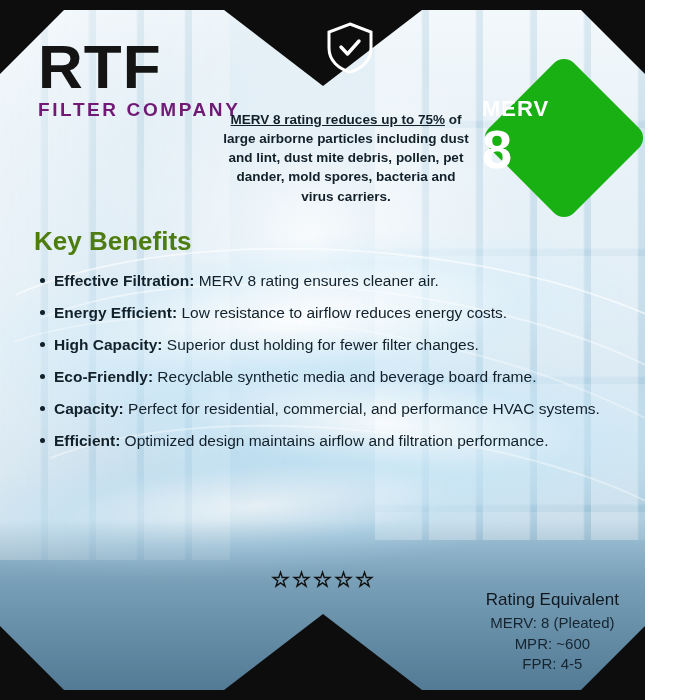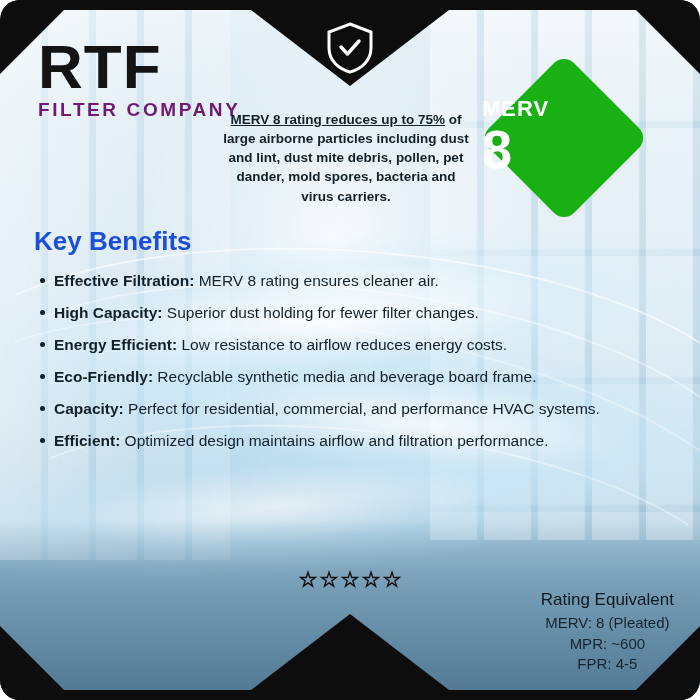--- a/index.html
+++ b/index.html
@@ -7,25 +7,24 @@
     padding: 0;
   }
   body {
     width: 700px;
     height: 700px;
     font-family: "Liberation Sans", sans-serif;
     overflow: hidden;
   }
   .page {
     position: relative;
-    width: 700px;
+    width: 645px;
     height: 700px;
     overflow: hidden;
     background: #dbeaf3;
-    border-radius: 20px;
   }
 
   
   .bg-base {
     position: absolute;
     inset: 0;
     background:
       linear-gradient(180deg, #eaf3f8 0%, #d9e9f3 18%, #cfe3f0 38%, #bcd8ea 60%, #9fc3d8 78%, #7fa9c0 100%);
   }
   .bg-window-left {
@@ -240,21 +239,21 @@
   
   .benefits {
     position: absolute;
     left: 34px;
     top: 226px;
     width: 620px;
   }
   .benefits-title {
     font-size: 26px;
     font-weight: 800;
-    color: #1d4ed8;
+    color: #4d7c0f;
     margin-bottom: 14px;
   }
   .benefit-row {
     display: flex;
     align-items: flex-start;
     margin-bottom: 11px;
     font-size: 15.5px;
     line-height: 1.35;
     color: #12202a;
   }
@@ -360,26 +359,26 @@
   <div class="benefits">
     <div class="benefits-title">Key Benefits</div>
 
     <div class="benefit-row">
       <span class="bullet"></span>
       <span class="benefit-text"><b>Effective Filtration:</b><span> MERV 8 rating ensures cleaner air.</span></span>
     </div>
 
     <div class="benefit-row">
       <span class="bullet"></span>
+      <span class="benefit-text"><b>Energy Efficient:</b><span> Low resistance to airflow reduces energy costs.</span></span>
+    </div>
+
+    <div class="benefit-row">
+      <span class="bullet"></span>
       <span class="benefit-text"><b>High Capacity:</b><span> Superior dust holding for fewer filter changes.</span></span>
-    </div>
-
-    <div class="benefit-row">
-      <span class="bullet"></span>
-      <span class="benefit-text"><b>Energy Efficient:</b><span> Low resistance to airflow reduces energy costs.</span></span>
     </div>
 
     <div class="benefit-row">
       <span class="bullet"></span>
       <span class="benefit-text"><b>Eco-Friendly:</b><span> Recyclable synthetic media and beverage board frame.</span></span>
     </div>
 
     <div class="benefit-row">
       <span class="bullet"></span>
       <span class="benefit-text"><b>Capacity:</b><span> Perfect for residential, commercial, and performance HVAC systems.</span></span>

